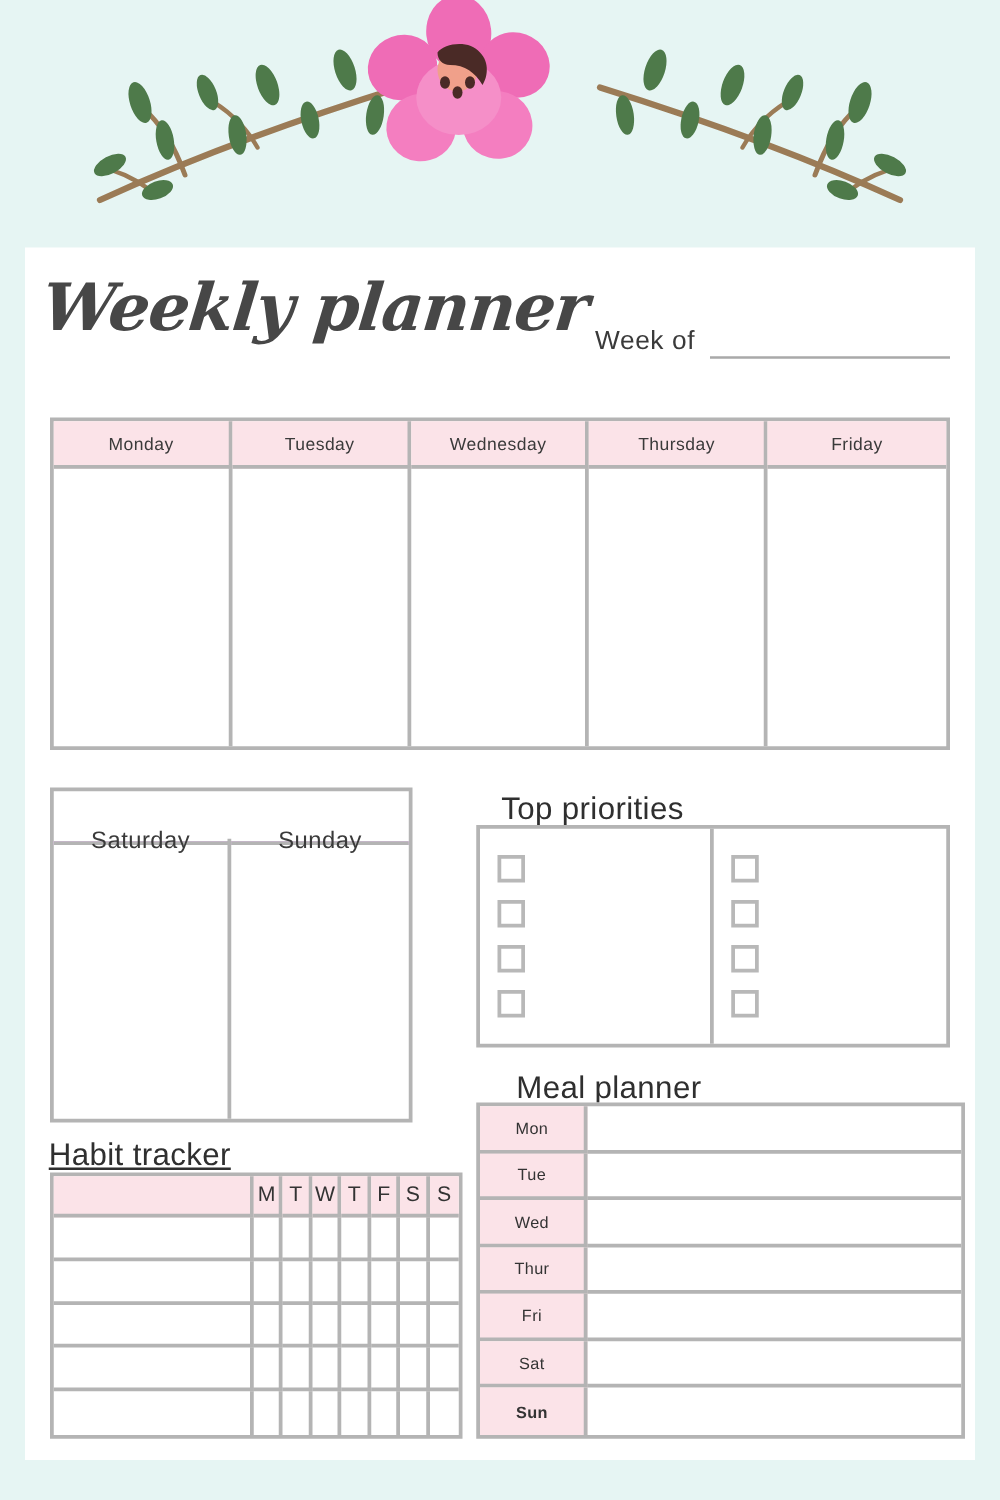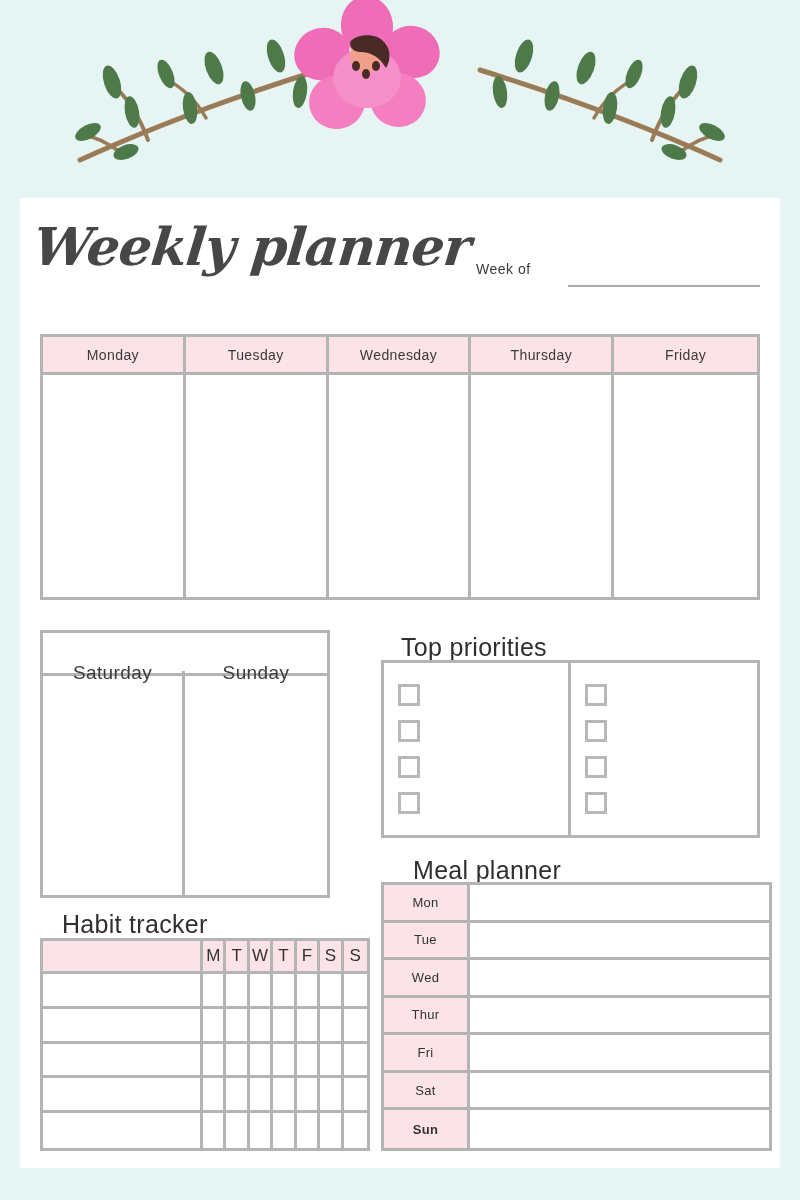--- a/index.html
+++ b/index.html
@@ -44,21 +44,21 @@
     font-weight: 700;
     font-size: 52px;
     color: #474747;
     letter-spacing: -1px;
     transform: skewX(-6deg);
     white-space: nowrap;
   }
   .week-of {
     position: absolute;
     left: 456px; top: 63px;
-    font-size: 14px;
+    font-size: 21px;
     color: #3a3a3a;
     letter-spacing: 0.5px;
   }
   .week-line {
     position: absolute;
     left: 548px; top: 87px;
     width: 192px; height: 2px;
     background: #a9a9a9;
   }
 
@@ -114,21 +114,21 @@
 
   
   .section-label {
     position: absolute;
     font-size: 25px;
     color: #2f2f2f;
     letter-spacing: 0.3px;
     white-space: nowrap;
   }
   #label-top-priorities { left: 381px; top: 435px; }
-  #label-habit-tracker  { left: 42px;  top: 712px; }
+  #label-habit-tracker  { left: 19px;  top: 712px; text-decoration: underline; }
   #label-meal-planner   { left: 393px; top: 658px; }
 
   
   #priorities-box {
     left: 361px; top: 462px;
     width: 379px; height: 178px;
     display: grid;
     grid-template-columns: 1fr 1fr;
   }
   #priorities-box .pcol {

